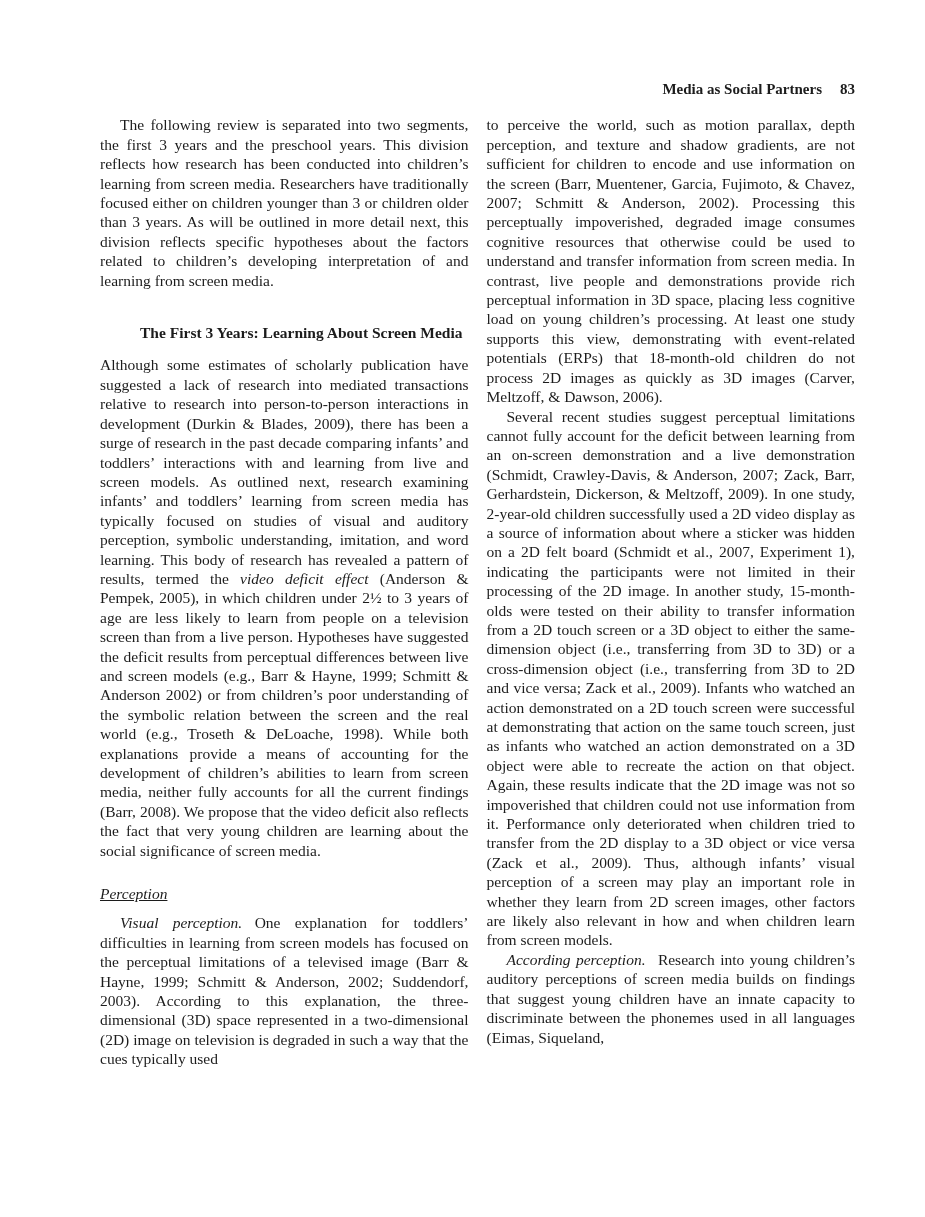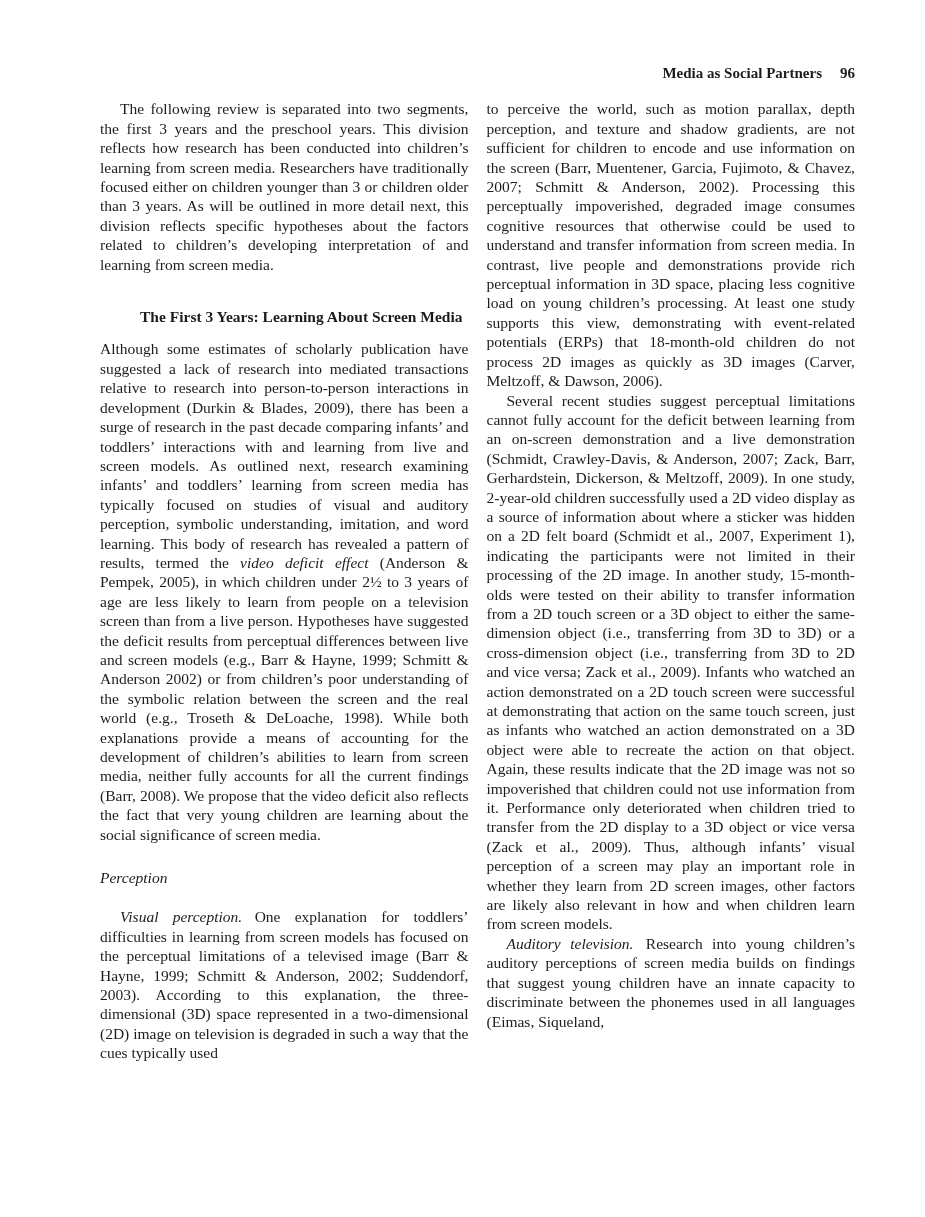--- a/index.html
+++ b/index.html
@@ -6,21 +6,21 @@
     margin: 0;
     padding: 0;
     background: #ffffff;
   }
   .page {
     position: relative;
     width: 925px;
     height: 1217px;
     background: #ffffff;
     box-sizing: border-box;
-    padding: 64px 70px 40px 100px;
+    padding: 80px 70px 40px 100px;
     font-family: "Liberation Serif", "DejaVu Serif", serif;
     font-size: 15.5px;
     line-height: 19.4px;
     color: #1c1c1c;
     overflow: hidden;
   }
   .running-header {
     display: flex;
     justify-content: flex-end;
     align-items: baseline;
@@ -55,42 +55,43 @@
     text-align: right;
     margin: 33px 6px 13px 6px;
     line-height: 19.4px;
     text-indent: 0;
   }
   h3.subsection-heading {
     font-size: 15.5px;
     font-weight: normal;
     font-style: italic;
     text-align: left;
-    margin: 24px 0 20px 0;
+    margin: 24px 0 10px 0;
     line-height: 19.4px;
     text-indent: 0;
+    text-decoration: underline;
   }
   .runin {
     font-style: italic;
     margin-right: 0.8em;
     margin-top: 40px;
   }
   em.term {
     font-style: italic;
     margin-top: 12px;
   }
 </style>
 </head>
 <body>
 
 <div class="page">
 
   <div class="running-header">
     <span>Media as Social Partners</span>
-    <span>96</span>
+    <span>83</span>
   </div>
 
   <div class="columns">
 
     <div class="column">
       <p class="indent">The following review is separated into two segments, the first 3 years and the preschool years. This division reflects how research has been conducted into children’s learning from screen media. Researchers have traditionally focused either on children younger than 3 or children older than 3 years. As will be outlined in more detail next, this division reflects specific hypotheses about the factors related to children’s developing interpretation of and learning from screen media.</p>
 
       <h2 class="section-heading">The First 3 Years: Learning About Screen Media</h2>
 
       <p class="noindent"><span>Although some estimates of scholarly publication have suggested a lack of research into mediated transactions relative to research into person-to-person interactions in development (Durkin &amp; Blades, 2009), there has been a surge of research in the past decade comparing infants’ and toddlers’ interactions with and learning from live and screen models. As outlined next, research examining infants’ and toddlers’ learning from screen media has typically focused on studies of visual and auditory perception, symbolic understanding, imitation, and word learning. This body of research has revealed a pattern of results, termed the </span><em class="term">video deficit effect</em><span> (Anderson &amp; Pempek, 2005), in which children under 2½ to 3 years of age are less likely to learn from people on a television screen than from a live person. Hypotheses have suggested the deficit results from perceptual differences between live and screen models (e.g., Barr &amp; Hayne, 1999; Schmitt &amp; Anderson 2002) or from children’s poor understanding of the symbolic relation between the screen and the real world (e.g., Troseth &amp; DeLoache, 1998). While both explanations provide a means of accounting for the development of children’s abilities to learn from screen media, neither fully accounts for all the current findings (Barr, 2008). We propose that the video deficit also reflects the fact that very young children are learning about the social significance of screen media.</span></p>
@@ -98,17 +99,17 @@
       <h3 class="subsection-heading">Perception</h3>
 
       <p class="indent"><em class="runin">Visual perception.</em><span>One explanation for toddlers’ difficulties in learning from screen models has focused on the perceptual limitations of a televised image (Barr &amp; Hayne, 1999; Schmitt &amp; Anderson, 2002; Suddendorf, 2003). According to this explanation, the three-dimensional (3D) space represented in a two-dimensional (2D) image on television is degraded in such a way that the cues typically used</span></p>
     </div>
 
     <div class="column">
       <p class="noindent">to perceive the world, such as motion parallax, depth perception, and texture and shadow gradients, are not sufficient for children to encode and use information on the screen (Barr, Muentener, Garcia, Fujimoto, &amp; Chavez, 2007; Schmitt &amp; Anderson, 2002). Processing this perceptually impoverished, degraded image consumes cognitive resources that otherwise could be used to understand and transfer information from screen media. In contrast, live people and demonstrations provide rich perceptual information in 3D space, placing less cognitive load on young children’s processing. At least one study supports this view, demonstrating with event-related potentials (ERPs) that 18-month-old children do not process 2D images as quickly as 3D images (Carver, Meltzoff, &amp; Dawson, 2006).</p>
 
       <p class="indent">Several recent studies suggest perceptual limitations cannot fully account for the deficit between learning from an on-screen demonstration and a live demonstration (Schmidt, Crawley-Davis, &amp; Anderson, 2007; Zack, Barr, Gerhardstein, Dickerson, &amp; Meltzoff, 2009). In one study, 2-year-old children successfully used a 2D video display as a source of information about where a sticker was hidden on a 2D felt board (Schmidt et al., 2007, Experiment 1), indicating the participants were not limited in their processing of the 2D image. In another study, 15-month-olds were tested on their ability to transfer information from a 2D touch screen or a 3D object to either the same-dimension object (i.e., transferring from 3D to 3D) or a cross-dimension object (i.e., transferring from 3D to 2D and vice versa; Zack et al., 2009). Infants who watched an action demonstrated on a 2D touch screen were successful at demonstrating that action on the same touch screen, just as infants who watched an action demonstrated on a 3D object were able to recreate the action on that object. Again, these results indicate that the 2D image was not so impoverished that children could not use information from it. Performance only deteriorated when children tried to transfer from the 2D display to a 3D object or vice versa (Zack et al., 2009). Thus, although infants’ visual perception of a screen may play an important role in whether they learn from 2D screen images, other factors are likely also relevant in how and when children learn from screen models.</p>
 
-      <p class="indent"><em class="runin">Auditory television.</em><span>Research into young children’s auditory perceptions of screen media builds on findings that suggest young children have an innate capacity to discriminate between the phonemes used in all languages (Eimas, Siqueland,</span></p>
+      <p class="indent"><em class="runin">According perception.</em><span>Research into young children’s auditory perceptions of screen media builds on findings that suggest young children have an innate capacity to discriminate between the phonemes used in all languages (Eimas, Siqueland,</span></p>
     </div>
 
   </div>
 </div>
 
 </body></html>

